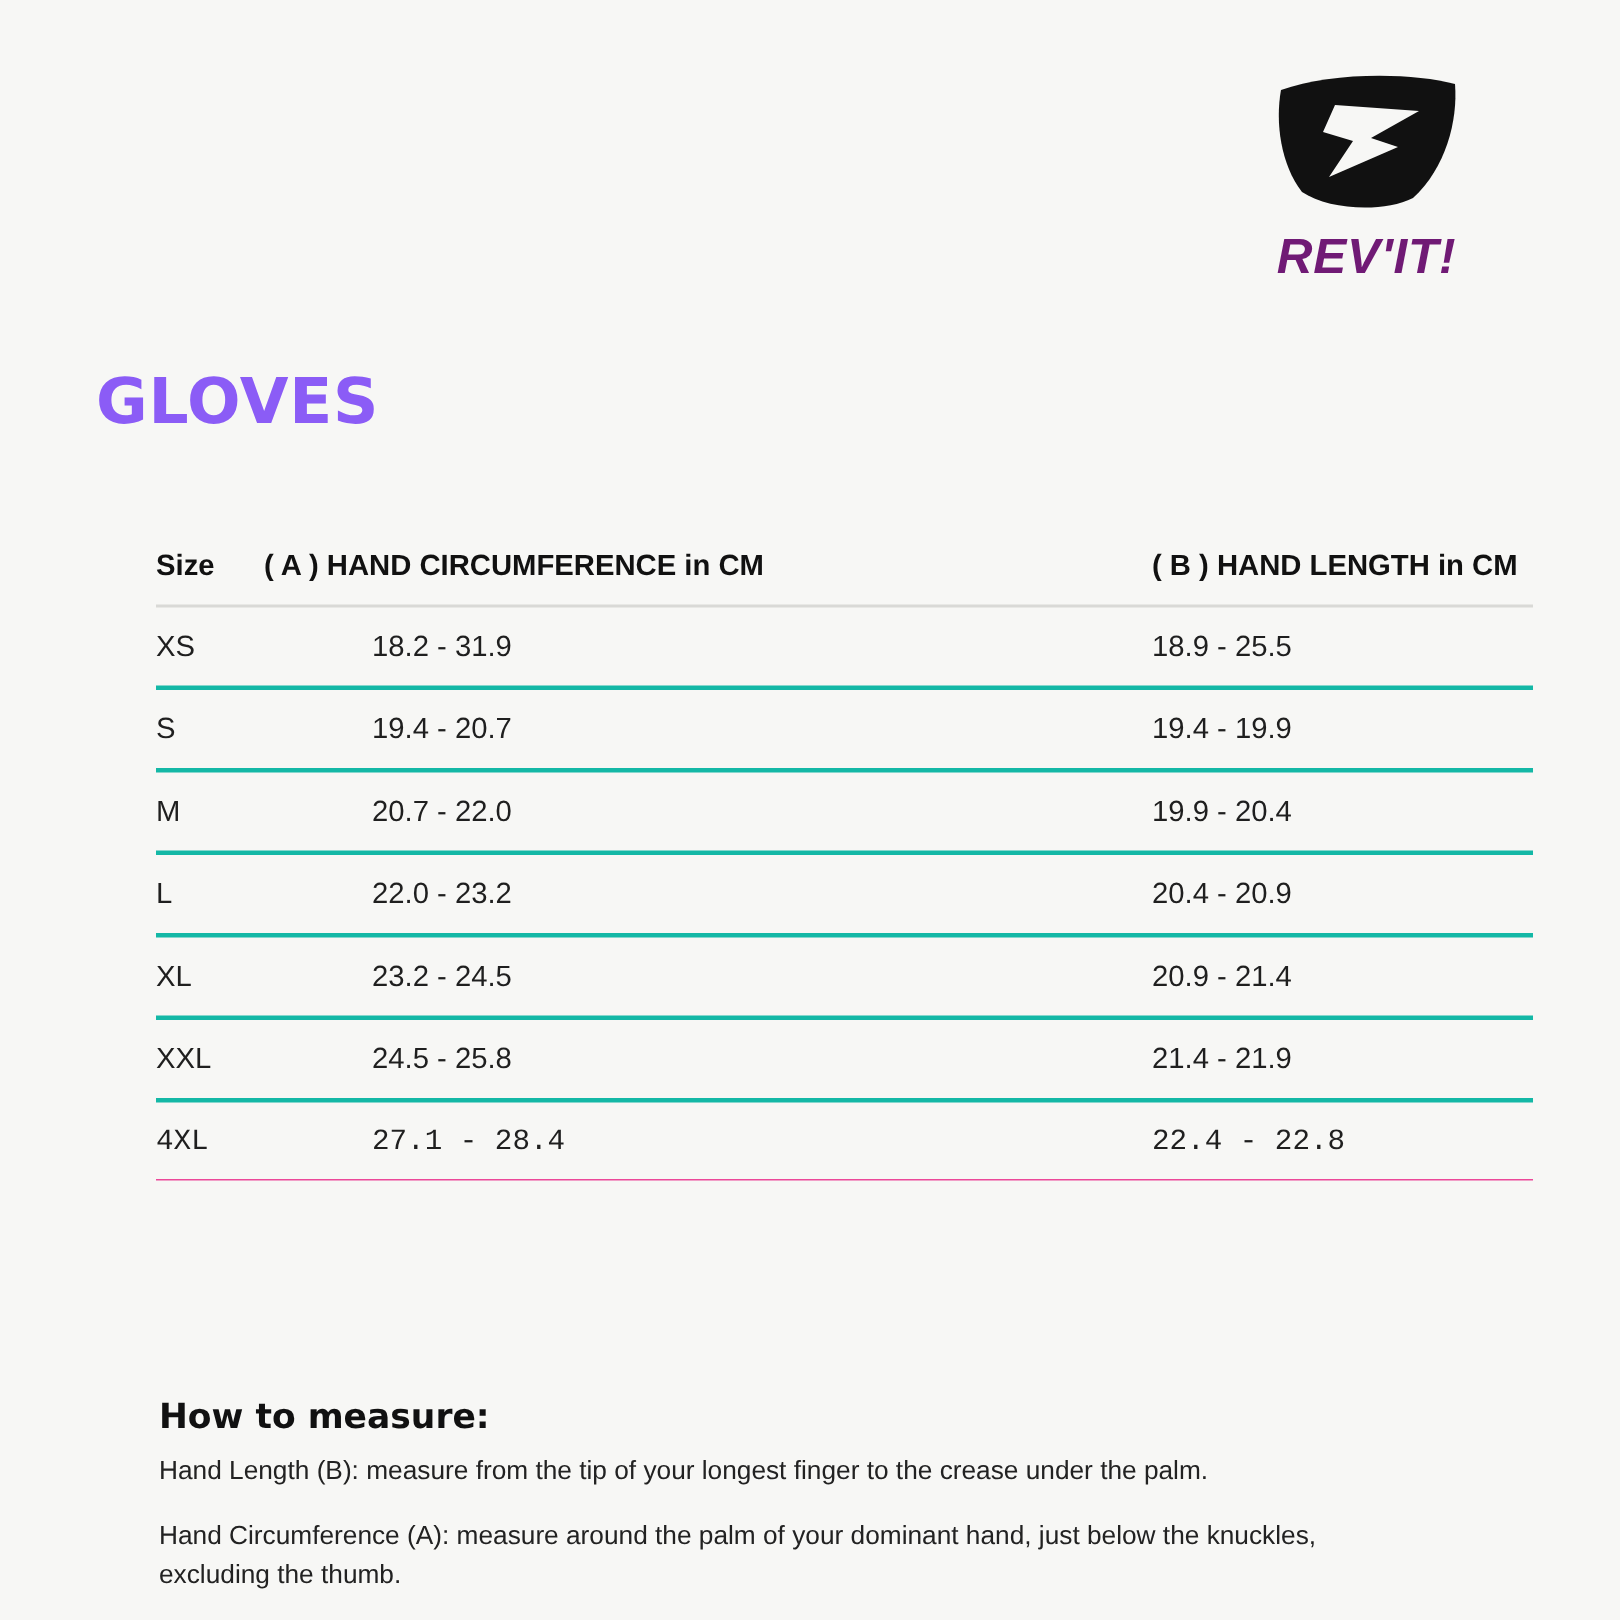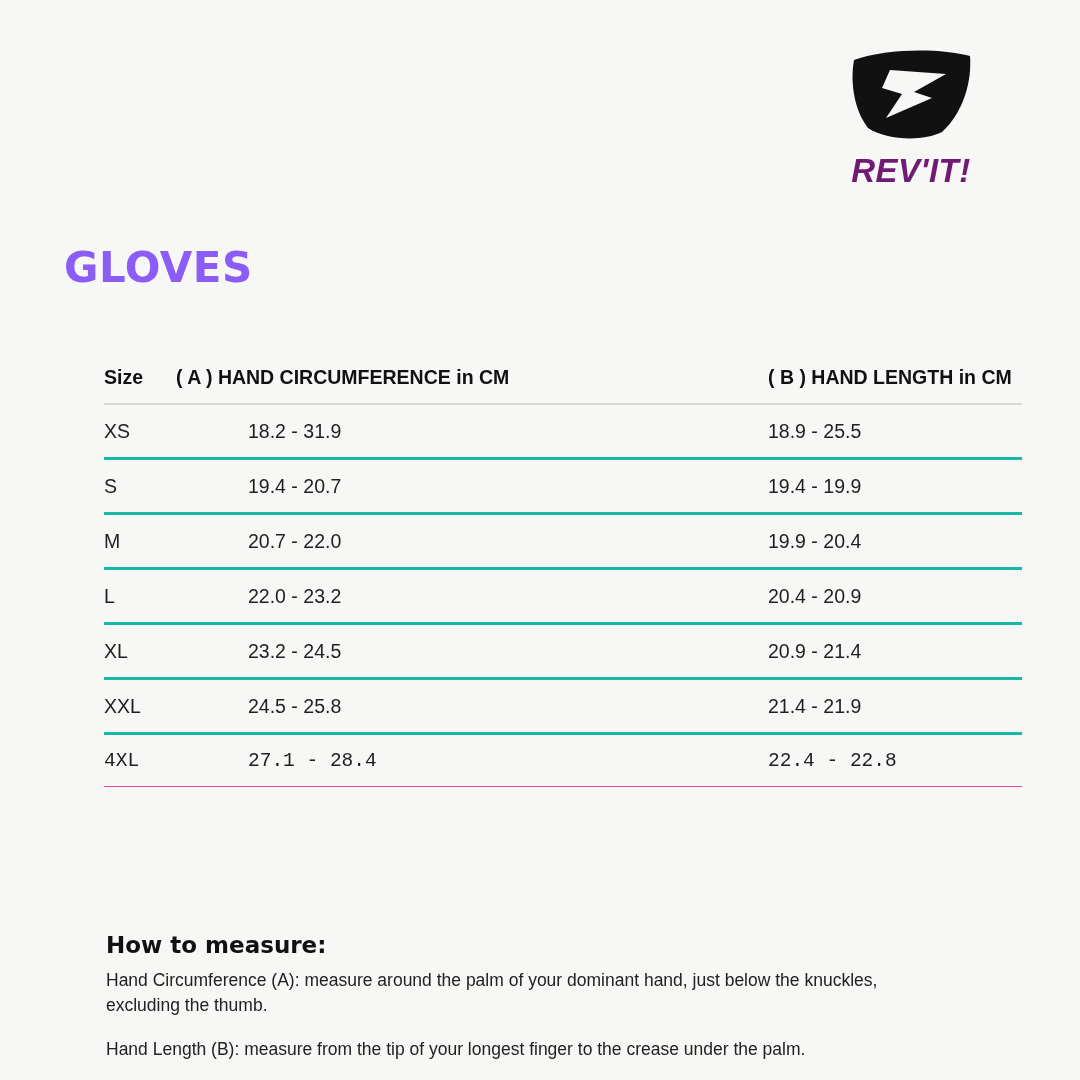--- a/index.html
+++ b/index.html
@@ -177,15 +177,15 @@
         <td class="col-size">4XL</td>
         <td class="col-circ indent">27.1 - 28.4</td>
         <td class="col-length">22.4 - 22.8</td>
       </tr>
     </tbody>
   </table>
 </div>
 
 <div class="howto">
   <h2 class="howto-title">How to measure:</h2>
+  <p class="howto-p">Hand Length (B): measure from the tip of your longest finger to the crease under the palm.</p>
   <p class="howto-p">Hand Circumference (A): measure around the palm of your dominant hand, just below the knuckles, excluding the thumb.</p>
-  <p class="howto-p">Hand Length (B): measure from the tip of your longest finger to the crease under the palm.</p>
 </div>
 
 </body></html>

